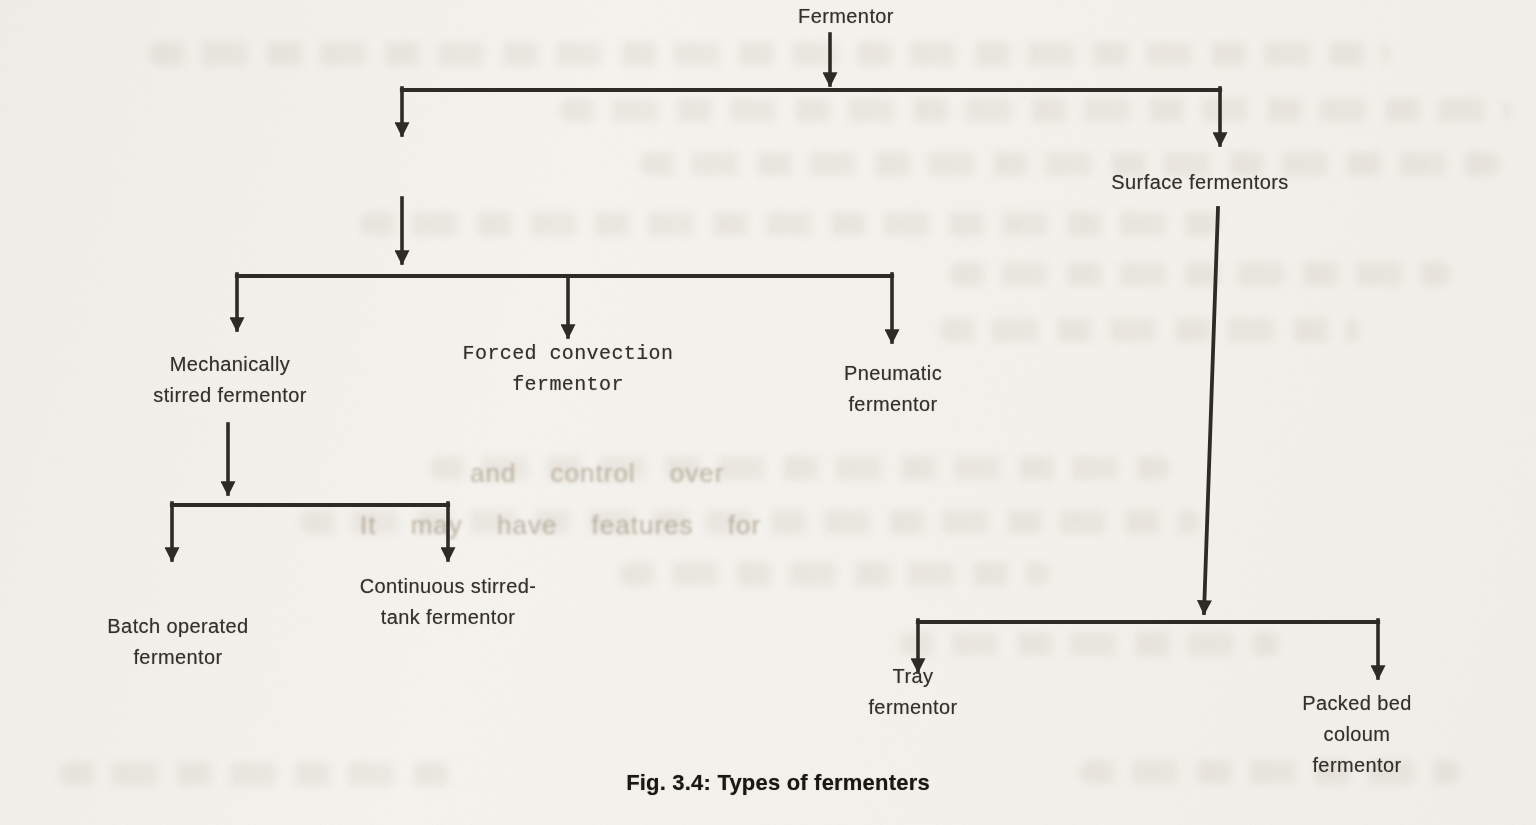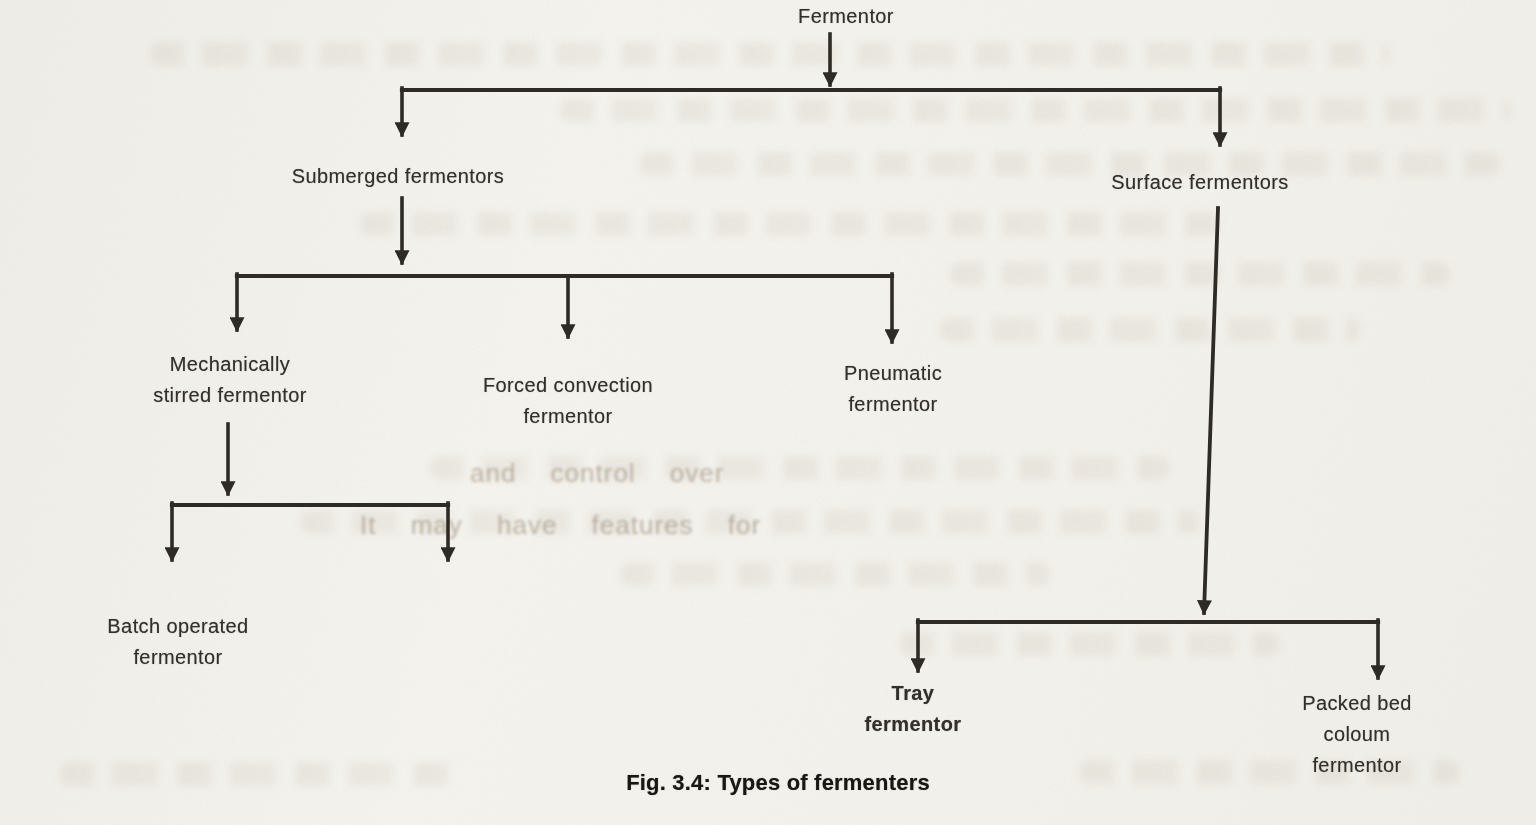--- a/index.html
+++ b/index.html
@@ -112,38 +112,39 @@
 
       <path d="M1218,208 L1204,613" stroke-width="3.8" marker-end="url(#arrow)"></path>
       <path d="M918,622 L1378,622" stroke-width="4.2"></path>
       <path d="M918,620 L918,671" stroke-width="3.6" marker-end="url(#arrow)"></path>
       <path d="M1378,620 L1378,678" stroke-width="3.6" marker-end="url(#arrow)"></path>
     </g>
   </svg>
 
   <div class="node-label" style="left:846px;top:1px;">Fermentor</div>
 
-  <div class="node-label" style="left:398px;top:161px;">Submerged fermentors</div>
 
   <div class="node-label" style="left:230px;top:349px;">Mechanically
 stirred fermentor</div>
 
   <div class="node-label" style="left:1200px;top:167px;">Surface fermentors</div>
 
-  <div class="node-label" style="left:568px;top:370px;">Forced convection
+  <div class="node-label" style="left:568px;top:338px;font-family:Liberation Mono, monospace;">Forced convection
 fermentor</div>
 
   <div class="node-label" style="left:893px;top:358px;">Pneumatic
 fermentor</div>
 
   <div class="node-label" style="left:178px;top:571px;margin-top:40px;">Batch operated
 fermentor</div>
 
+  <div class="node-label" style="left:448px;top:571px;">Continuous stirred-
+tank fermentor</div>
 
-  <div class="node-label" style="left:913px;top:678px;font-weight:bold;">Tray
+  <div class="node-label" style="left:913px;top:661px;">Tray
 fermentor</div>
 
   <div class="node-label" style="left:1357px;top:688px;">Packed bed coloum
 fermentor</div>
 
   <div class="fig-caption" style="left:778px;top:770px;">Fig. 3.4: Types of fermenters</div>
 
 </div>
 
 </body></html>

